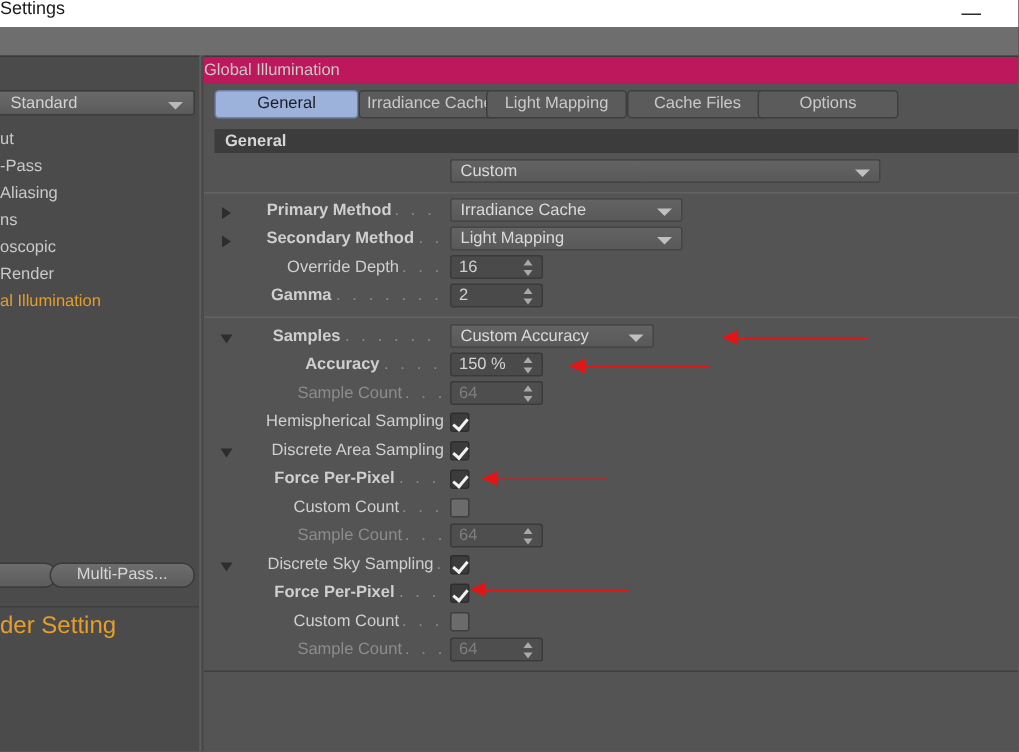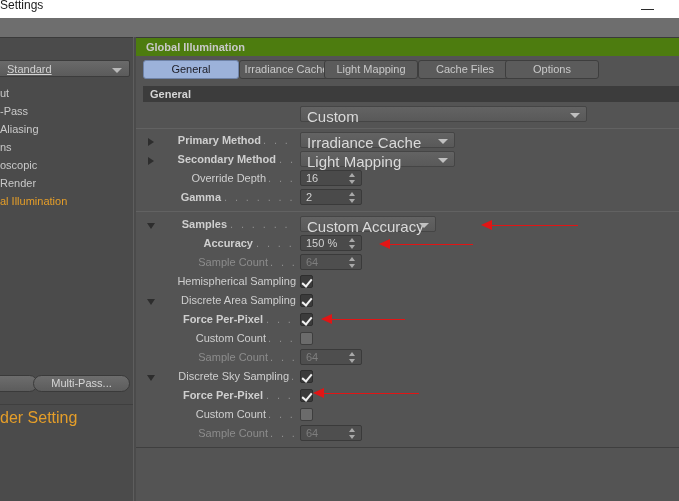--- a/index.html
+++ b/index.html
@@ -47,21 +47,21 @@
     background: #4b4b4b;
     border-top: 1px solid #3a3a3a;
     overflow: hidden;
   }
   .sb-dropdown {
     position: absolute; left: -8px; top: 22px; width: 138px; height: 17px;
     background: linear-gradient(#6a6a6a, #5b5b5b);
     border: 1px solid #3c3c3c; border-radius: 2px;
     color: #d2d2d2; font-size: 11px;
   }
-  .sb-dropdown span { position: absolute; left: 14px; top: 2px; text-decoration: underline; }
+  .sb-dropdown span { position: absolute; left: 14px; top: 2px; }
   .sb-dropdown .caret {
     position: absolute; right: 7px; top: 7px;
     width: 0; height: 0;
     border-left: 5px solid transparent; border-right: 5px solid transparent;
     border-top: 5px solid #b9b9b9;
   }
   .sb-list { position: absolute; left: 0; top: 46px; width: 133px; }
   .sb-item {
     position: relative; height: 18px; line-height: 18px;
     padding-left: 0px; color: #c9c9c9; font-size: 11px;
@@ -97,23 +97,23 @@
   
   .content {
     position: absolute; left: 136px; top: 19px; width: 543px; height: 464px;
     background: #545454;
     border-top: 1px solid #3a3a3a;
     overflow: hidden;
   }
 
   .panel-title {
     position: absolute; left: 0; top: 0; width: 543px; height: 18px;
-    background: #4d7c0f; color: #c9c9c9;
-    line-height: 18px; padding-left: 10px;
-    font-size: 11px; font-weight: bold;
+    background: #be185d; color: #c9c9c9;
+    line-height: 18px; padding-left: 0;
+    font-size: 11px; font-weight: normal;
   }
 
   .tabbar {
     position: absolute; left: 0; top: 22px; width: 543px; height: 19px;
   }
   .tab {
     position: absolute; top: 0; height: 19px; line-height: 17px;
     text-align: center; font-size: 11px;
     background: #5b5b5b; color: #c9c9c9;
     border: 1px solid #3e3e3e; border-radius: 3px;
@@ -160,21 +160,21 @@
   .tri.down {
     border-left: 4px solid transparent; border-right: 4px solid transparent;
     border-top: 6px solid #2d2d2d;
   }
 
   
   .dd {
     position: absolute; height: 16px;
     background: linear-gradient(#636363, #595959);
     border: 1px solid #454545; border-radius: 2px;
-    color: #dadada; font-size: 15px; padding-left: 31px;
+    color: #dadada; font-size: 11px; padding-left: 31px;
   }
   .dd span { position: absolute; left: 6px; top: 1px; }
   .dd .caret {
     position: absolute; right: 6px; top: 6px;
     width: 0; height: 0;
     border-left: 5px solid transparent; border-right: 5px solid transparent;
     border-top: 5px solid #c0c0c0;
   }
 
   

